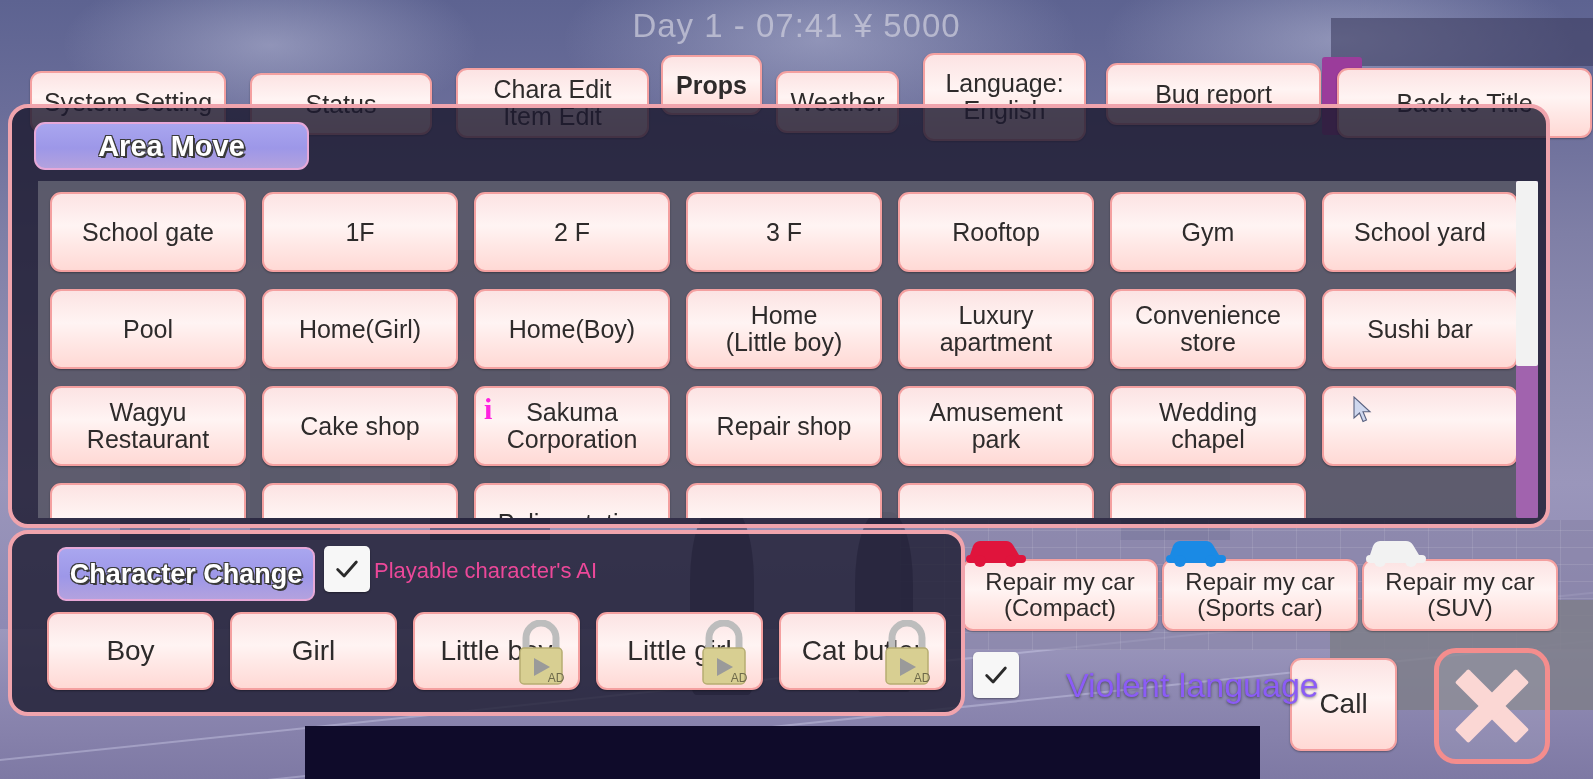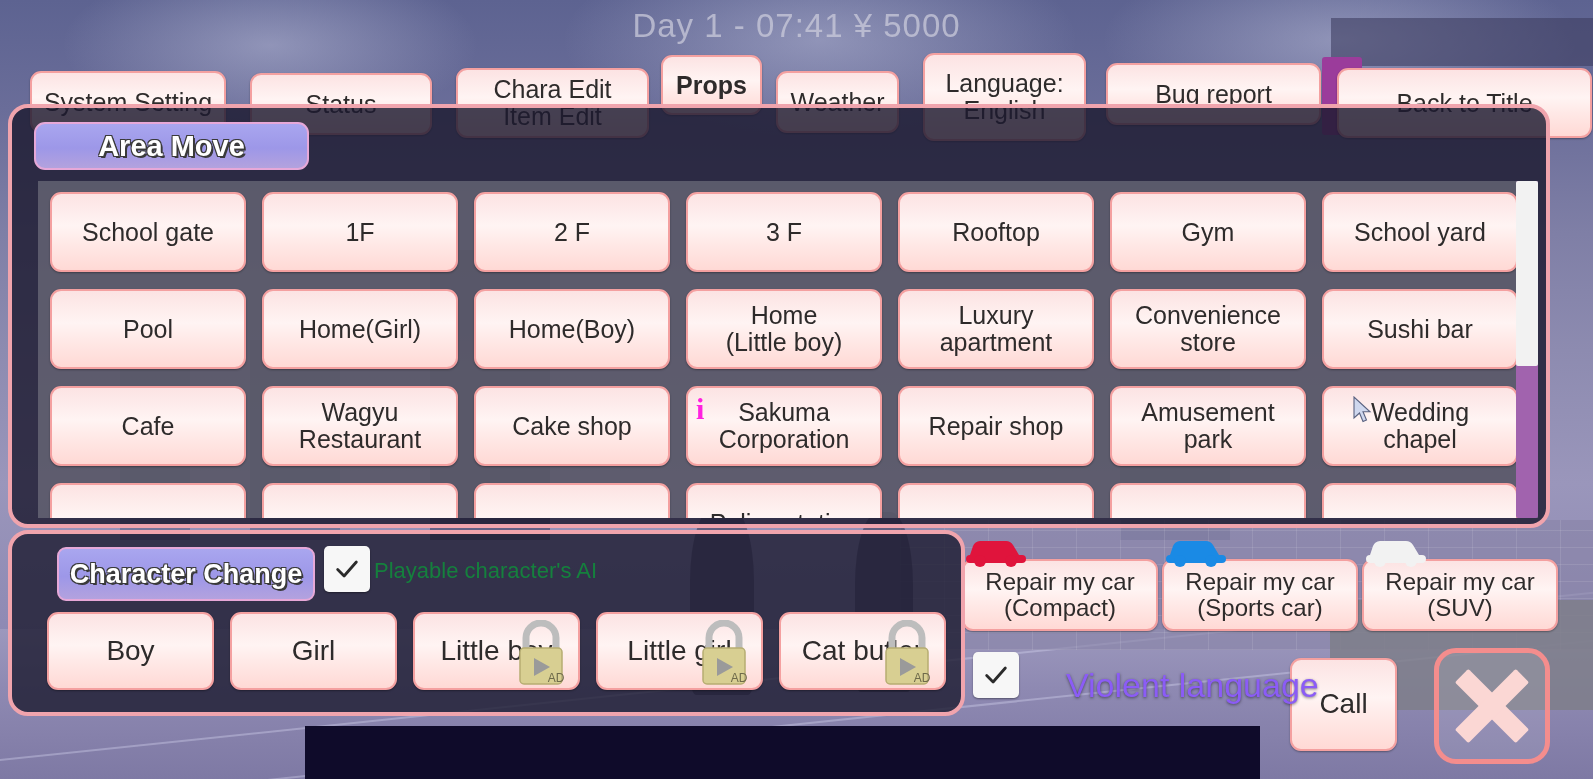--- a/index.html
+++ b/index.html
@@ -145,21 +145,21 @@
   }
   .chk {
     width: 46px; height: 46px; background: #f7f7f7; border-radius: 5px;
     display: flex; align-items: center; justify-content: center;
     box-shadow: 0 1px 2px rgba(0,0,0,.4); cursor: pointer;
   }
   .chk svg { width: 28px; height: 28px; }
   #ai-check { position: absolute; left: 324px; top: 546px; z-index: 6; }
   #ai-label {
     position: absolute; left: 374px; top: 558px; z-index: 6;
-    color: #15803d; font-size: 22px;
+    color: #ec4899; font-size: 22px;
   }
   #char-row {
     position: absolute; left: 35px; top: 78px;
     display: flex; gap: 16px;
   }
   #char-row .pbtn { width: 167px; height: 78px; font-size: 28px; }
   .lockbadge {
     position: absolute; right: 6px; bottom: 2px; width: 62px; height: 66px;
     pointer-events: none;
   }
@@ -267,23 +267,20 @@
           <span>Home<br>(Little boy)</span>
         </div>
         <div class="pbtn">
           <span>Luxury<br>apartment</span>
         </div>
         <div class="pbtn">
           <span>Convenience<br>store</span>
         </div>
         <div class="pbtn">
           <span>Sushi bar</span>
-        </div>
-        <div class="pbtn">
-          <span>Cafe</span>
         </div>
         <div class="pbtn">
           <span>Wagyu<br>Restaurant</span>
         </div>
         <div class="pbtn">
           <span>Cake shop</span>
         </div>
         <div class="pbtn">
           <span class="info-i">i</span>
           <span>Sakuma<br>Corporation</span>

